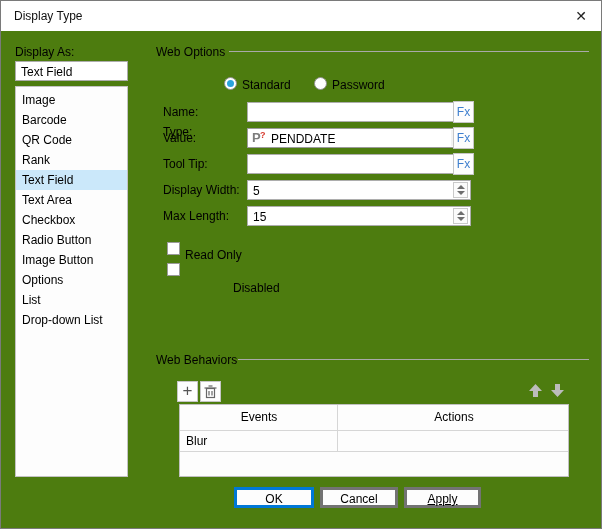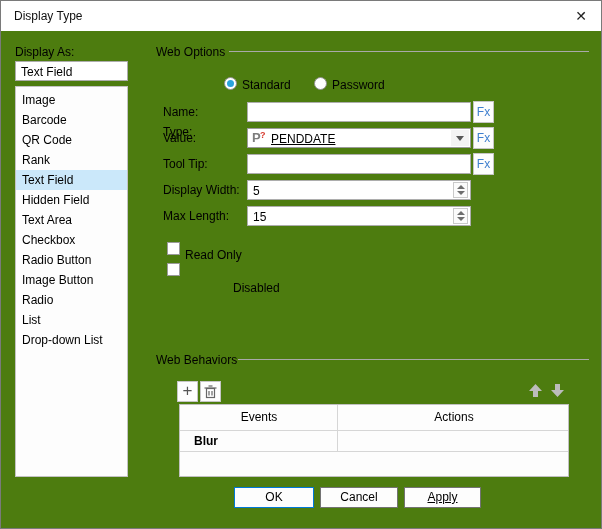--- a/index.html
+++ b/index.html
@@ -26,38 +26,38 @@
 
   
   .section-title { position:absolute; color:#000; }
   .hline { position:absolute; height:1px; background:#a9a9a9; }
 
   
   .fld-label { position:absolute; left:162px; }
   .txt-input { position:absolute; left:246px; width:224px; height:20px; background:#fff;
                border:1px solid #adadad; font-family:"Liberation Sans",sans-serif;
                font-size:12px; padding:0 4px; }
-  .fx-btn { position:absolute; left:472px; width:21px; height:22px; background:#fdfdfd;
+  .fx-btn { position:absolute; left:452px; width:21px; height:22px; background:#fdfdfd;
             border:1px solid #c6c6c6; color:#3f7fce; font-size:12px; text-align:center;
             line-height:20px; cursor:default; }
 
   
   .radio { position:absolute; width:13px; height:13px; border:1px solid #8f8f8f;
            border-radius:50%; background:#fff; }
   .radio.checked::after { content:""; position:absolute; left:2px; top:2px; width:7px; height:7px;
            border-radius:50%; background:#2aa3dc; }
 
   
   .combo { position:absolute; left:246px; top:127px; width:224px; height:20px;
            background:#fff; border:1px solid #9b9b9b; }
   .combo .param-icon { position:absolute; left:4px; top:1px; width:16px; height:16px;
            color:#7d7d7d; font-weight:bold; font-size:13px; line-height:16px; }
   .combo .param-icon .q { position:absolute; left:8px; top:-3px; color:#d63b2f;
            font-size:9px; font-weight:bold; }
-  .combo .combo-text { position:absolute; left:23px; top:3px; font-size:12px;text-decoration:underline; }
+  .combo .combo-text { position:absolute; left:23px; top:3px; font-size:12px; }
   .combo .dd-btn { position:absolute; right:1px; top:1px; width:18px; height:16px;
            background:#f3f3f3; }
   .combo .dd-arrow { position:absolute; right:5px; top:6px; width:0; height:0;
            border-left:4px solid transparent; border-right:4px solid transparent;
            border-top:5px solid #565656; }
 
   
   .spinner { position:absolute; left:246px; width:224px; height:20px; background:#fff;
              border:1px solid #adadad; }
   .spinner .val { position:absolute; left:5px; top:3px; }
@@ -83,47 +83,46 @@
   .wb-table { position:absolute; left:178px; top:403px; width:390px; height:73px;
               background:#fdfdfd; border:1px solid #c0c0c0; }
   .wb-th { position:absolute; top:0; height:25px; line-height:25px; text-align:center; }
   .wb-col-divider { position:absolute; left:157px; top:0; width:1px; height:46px; background:#d6d6d6; }
   .wb-header-line { position:absolute; left:0; top:25px; width:100%; height:1px; background:#d6d6d6; }
   .wb-row-line { position:absolute; left:0; top:46px; width:100%; height:1px; background:#d6d6d6; }
   .wb-cell { position:absolute; top:26px; height:20px; line-height:20px; padding-left:6px; }
 
   
   .btn { position:absolute; top:486px; height:21px; background:#fdfdfd;
-         border:1px solid #737373; text-align:center; line-height:19px; font-size:12px; cursor:default; }
+         border:3px solid #737373; text-align:center; line-height:19px; font-size:12px; cursor:default; }
   .btn.default { border-color:#0078d7; }
 </style>
 </head>
 <body>
 
 <div class="dialog">
 
   <div class="titlebar">
     <span class="title">Display Type</span>
     <span class="close-btn">✕</span>
   </div>
 
   <div class="display-as-label">Display As:</div>
   <input class="display-as-input" readonly="" value="Text Field" style="">
   <div class="listbox" id="listbox">
       <div class="list-item">Image</div>
       <div class="list-item">Barcode</div>
       <div class="list-item">QR Code</div>
       <div class="list-item">Rank</div>
       <div class="list-item selected">Text Field</div>
-      <div class="list-item">Hidden Field</div>
       <div class="list-item">Text Area</div>
       <div class="list-item">Checkbox</div>
       <div class="list-item">Radio Button</div>
       <div class="list-item">Image Button</div>
-      <div class="list-item">Radio</div>
+      <div class="list-item">Options</div>
       <div class="list-item">List</div>
       <div class="list-item">Drop-down List</div>
     </div>
 
   <div class="section-title" style="left:155px; top:44px;">Web Options</div>
   <div class="hline" style="left:228px; right:12px; top:50px;"></div>
 
   <div class="fld-label" style="top:77px;margin-top:47px;">Type:</div>
   <div class="radio checked" style="left:223px; top:76px;"></div>
   <div style="position:absolute; left:241px; top:77px;">Standard</div>
@@ -200,21 +199,21 @@
     </svg>
   </div>
 
   <div class="wb-table">
     <div class="wb-th" style="left:0; width:158px;">Events</div>
     <div class="wb-th" style="left:158px; width:232px;">Actions</div>
     <div class="wb-col-divider"></div>
     <div class="wb-header-line"></div>
     <div class="wb-row-line"></div>
     <div id="wb-rows">
-        <div class="wb-cell" style="left: 8px; width: 158px; font-weight: bold;">Blur</div>
+        <div class="wb-cell" style="left: 0px; width: 158px;">Blur</div>
         <div class="wb-cell" style="left: 158px; width: 232px;"></div>
       </div>
   </div>
 
   <div class="btn default" style="left:233px; width:80px;">OK</div>
   <div class="btn" style="left:319px; width:78px;">Cancel</div>
   <div class="btn" style="left:403px; width:77px;text-decoration:underline;">Apply</div>
 
 </div>
 

